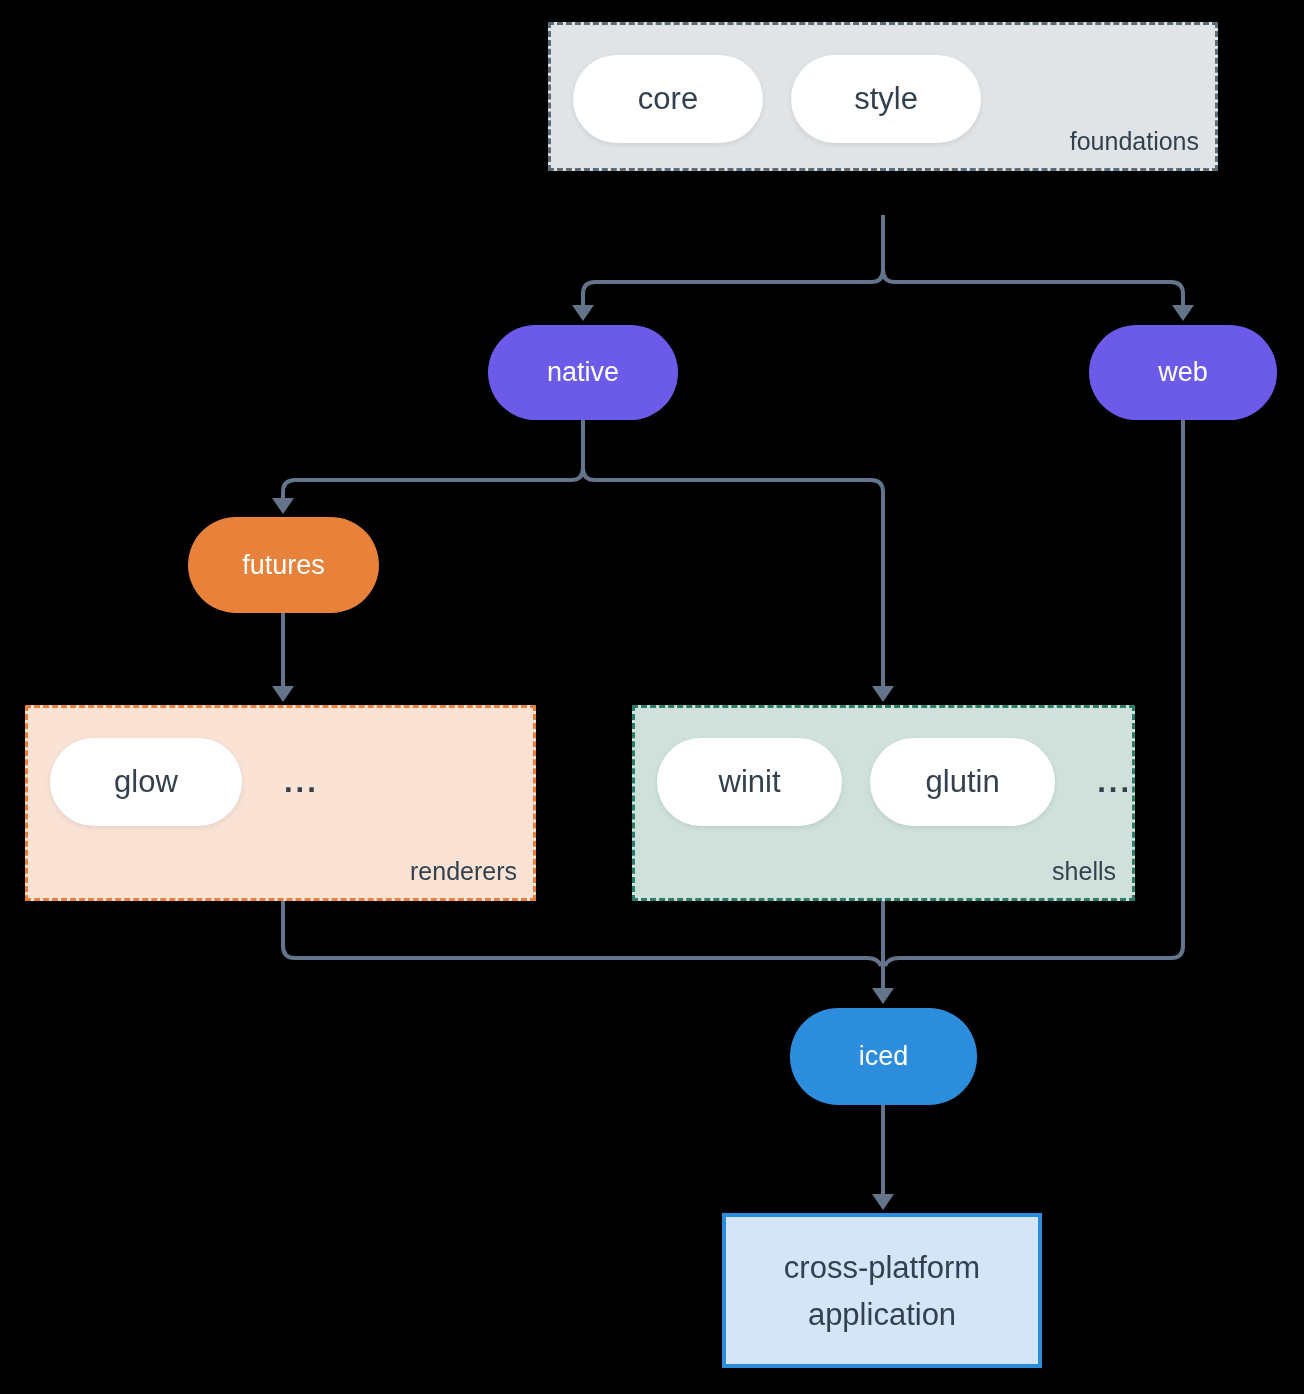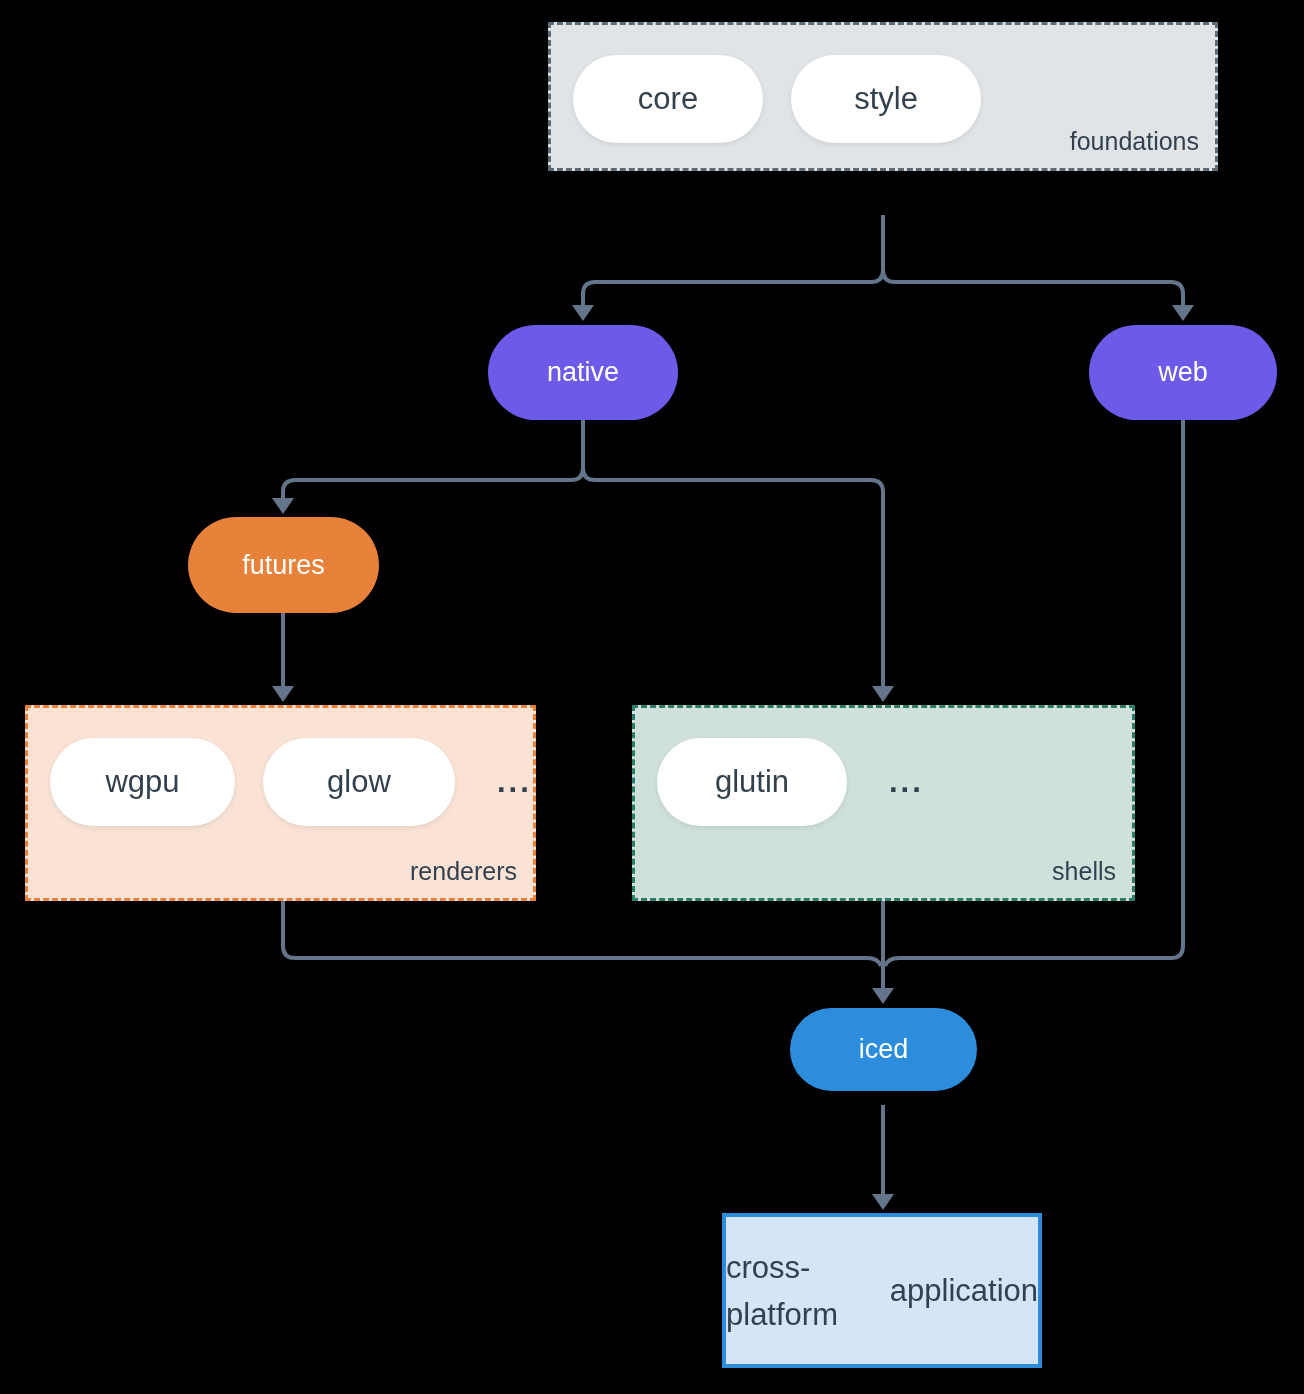--- a/index.html
+++ b/index.html
@@ -55,26 +55,26 @@
   #pill-futures{width:184px;}
   #pill-style{width:190px;}
   #pill-wgpu{width:185px;}
   #pill-glow{width:192px;}
   #pill-winit{width:190px;}
   #pill-glutin{width:190px;}
 
   #node-native{left:488px;top:325px;width:190px;height:95px;background:var(--purple);}
   #node-web{left:1089px;top:325px;width:188px;height:95px;background:var(--purple);}
   #node-graphics{left:188px;top:517px;width:191px;height:96px;background:var(--orange);}
-  #node-iced{left:790px;top:1008px;width:187px;height:83px;background:var(--blue);}
+  #node-iced{left:790px;top:1008px;width:187px;height:97px;background:var(--blue);}
 
   #app-box{
     position:absolute;left:722px;top:1213px;width:320px;height:155px;
     background:var(--app-fill);border:4px solid var(--blue);
-    display:flex;flex-direction:row;align-items:center;justify-content:center;
+    display:flex;flex-direction:column;align-items:center;justify-content:center;
     color:var(--ink);font-size:31px;line-height:47px;
   }
 </style>
 </head>
 <body>
 
 <svg id="arrows" viewBox="0 0 1304 1394" xmlns="http://www.w3.org/2000/svg">
   <g>
     <path d="M883,215 L883,270 Q883,282 871,282 L595,282 Q583,282 583,294 L583,305"></path>
     <polygon points="572,305 594,305 583,321"></polygon>
@@ -120,29 +120,29 @@
 </div>
 
 <div class="node" id="node-native">native</div>
 
 <div class="node" id="node-web">web</div>
 
 <div class="node" id="node-graphics">futures</div>
 
 <div class="group" id="renderers">
   <div class="pills">
-    <div class="pill" id="pill-wgpu">wgpu</div>
     <div class="pill" id="pill-glow">glow</div>
     <div class="ellipsis">...</div>
   </div>
   <div class="group-label">renderers</div>
 </div>
 
 <div class="group" id="shells">
   <div class="pills">
+    <div class="pill" id="pill-winit">winit</div>
     <div class="pill" id="pill-glutin">glutin</div>
     <div class="ellipsis">...</div>
   </div>
   <div class="group-label">shells</div>
 </div>
 
 <div class="node" id="node-iced">iced</div>
 
 <div id="app-box">
   <span>cross-platform</span>

